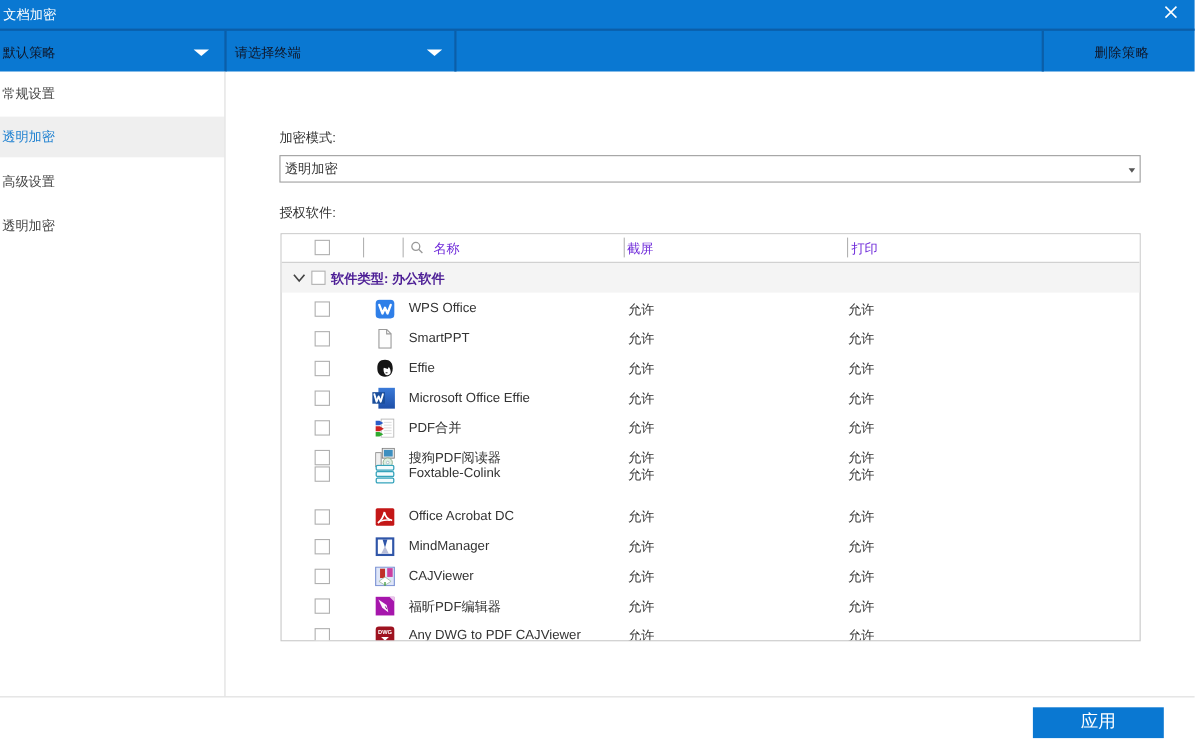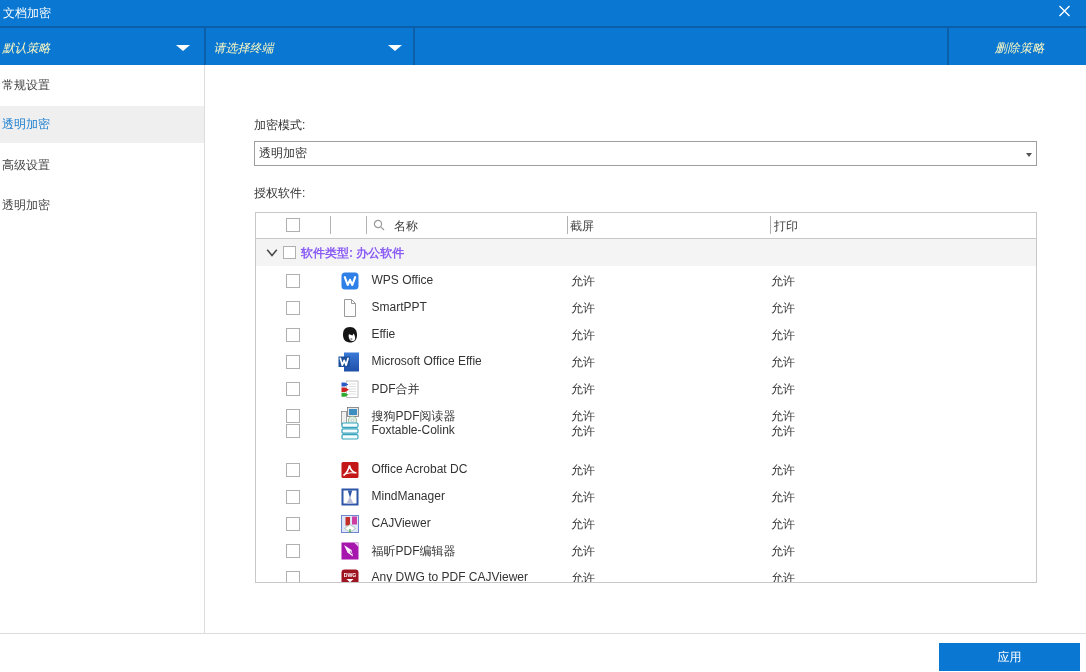--- a/index.html
+++ b/index.html
@@ -4,39 +4,39 @@
 <style>
 * { margin:0; padding:0; box-sizing:border-box; }
 html,body { width:1086px; height:672px; overflow:hidden; background:#fff;
   font-family:"Liberation Sans", sans-serif; font-size:12px; color:#333; }
 
 #topbar { position:absolute; left:0; top:0; width:1086px; height:65px; background:#0a78d2; }
 #titletext { position:absolute; left:4px; top:5px; color:#ffffff; font-size:12px; }
 #hline { position:absolute; left:0; top:26px; width:1086px; height:2px; background:#0b5ea8; }
 .vline { position:absolute; top:28px; height:37px; width:2px; background:#0b5ea8; }
 #closex { position:absolute; left:1058px; top:4px; }
-.ddtext { position:absolute; top:40px; color:#fef9c3; font-size:12px;font-style:italic; }
+.ddtext { position:absolute; top:40px; color:#0f172a; font-size:12px; }
 .caret { position:absolute; top:44.5px; width:0; height:0; border-left:7px solid transparent; border-right:7px solid transparent; border-top:6px solid #fff; }
 
 .sideitem { position:absolute; left:0; width:204px; height:40px; line-height:40px; padding-left:2px; color:#444; font-size:12px; }
 #side-sel { background:#efefef; color:#1b7fd0; }
 #sidediv { position:absolute; left:204px; top:65px; width:1px; height:568px; background:#dcdcdc; }
 
 #botline { position:absolute; left:0; top:633px; width:1086px; height:1px; background:#dcdcdc; }
-#applybtn { position:absolute; left:939px; top:643px; width:141px; height:28px; background:#0a78d2; color:#fff; text-align:center; line-height:28px; font-size:12px; }
+#applybtn { position:absolute; left:939px; top:643px; width:119px; height:28px; background:#0a78d2; color:#fff; text-align:center; line-height:28px; font-size:16px; }
 
 #lbl1 { position:absolute; left:254px; top:117px; }
 #selbox { position:absolute; left:254px; top:141px; width:783px; height:25px; border:1px solid #9e9e9e; background:#fff; line-height:23px; padding-left:4px; }
 #selcaret { position:absolute; left:1026px; top:152.5px; width:0; height:0; border-left:3.5px solid transparent; border-right:3.5px solid transparent; border-top:4px solid #555; }
 #lbl2 { position:absolute; left:254px; top:185px; }
 
 #tbl { position:absolute; left:255px; top:212px; width:782px; height:371px; border:1px solid #c8c8c8; background:#fff; overflow:hidden; }
 #thead { position:absolute; left:0; top:0; width:780px; height:26px; border-bottom:1px solid #c8c8c8; background:#fff; }
 .hdiv { position:absolute; top:3px; height:18px; width:1px; background:#b2b2b2; }
-.htext { position:absolute; top:4.5px; color:#404040; }
+.htext { position:absolute; top:4.5px; color:#6d28d9; }
 .cb { position:absolute; width:14px; height:14px; border:1px solid #b0b0b0; background:#fff; }
 #tgroup { position:absolute; left:0; top:26px; width:780px; height:27px; background:#f4f4f4; }
 .trow { position:absolute; left:0; width:780px; height:27px; }
 .rname { position:absolute; left:115.5px; top:6px; color:#333; }
 .allow1 { position:absolute; left:315px; top:6px; color:#333; }
 .allow2 { position:absolute; left:515px; top:6px; color:#333; }
 .icon { position:absolute; left:85px; top:4.5px; width:18px; height:18px; }
 </style>
 </head>
 <body>
@@ -79,21 +79,21 @@
     <div class="hdiv" style="left:311px"></div>
     <div class="htext" style="left:314px">截屏</div>
     <div class="hdiv" style="left:514px"></div>
     <div class="htext" style="left:518px">打印</div>
   </div>
   <div id="tgroup">
     <svg style="position:absolute; left:9.5px; top:8.5px;" width="13" height="11">
         <path d="M1.2,1.8 L6,7.5 L10.8,1.8" stroke="#444" stroke-width="1.5" fill="none"></path>
       </svg>
     <div class="cb" style="left:27px; top:7px; width:13px; height:13px;"></div>
-    <div style="position:absolute; left:45px; top:6px; font-weight:bold; color:#8b5cf6;">软件类型: 办公软件</div>
+    <div style="position:absolute; left:45px; top:6px; font-weight:bold; color:#4c1d95;">软件类型: 办公软件</div>
   </div>
   <div class="trow" style="top:54px">
     <div class="cb" style="left:30px; top:6.5px;"></div>
     <svg class="icon" viewBox="0 0 18 18">
         <rect x="0.5" y="0.5" width="17" height="17" rx="3.5" fill="#2f7fe8"></rect>
         <path d="M3.8 5.2 L6.7 13 L9 7.8 L11.3 13 L14.2 5.2" stroke="#fff" stroke-width="2.1" fill="none" stroke-linecap="round" stroke-linejoin="round"></path>
       </svg>
     <div class="rname">WPS Office</div>
     <div class="allow1">允许</div>
     <div class="allow2">允许</div>

